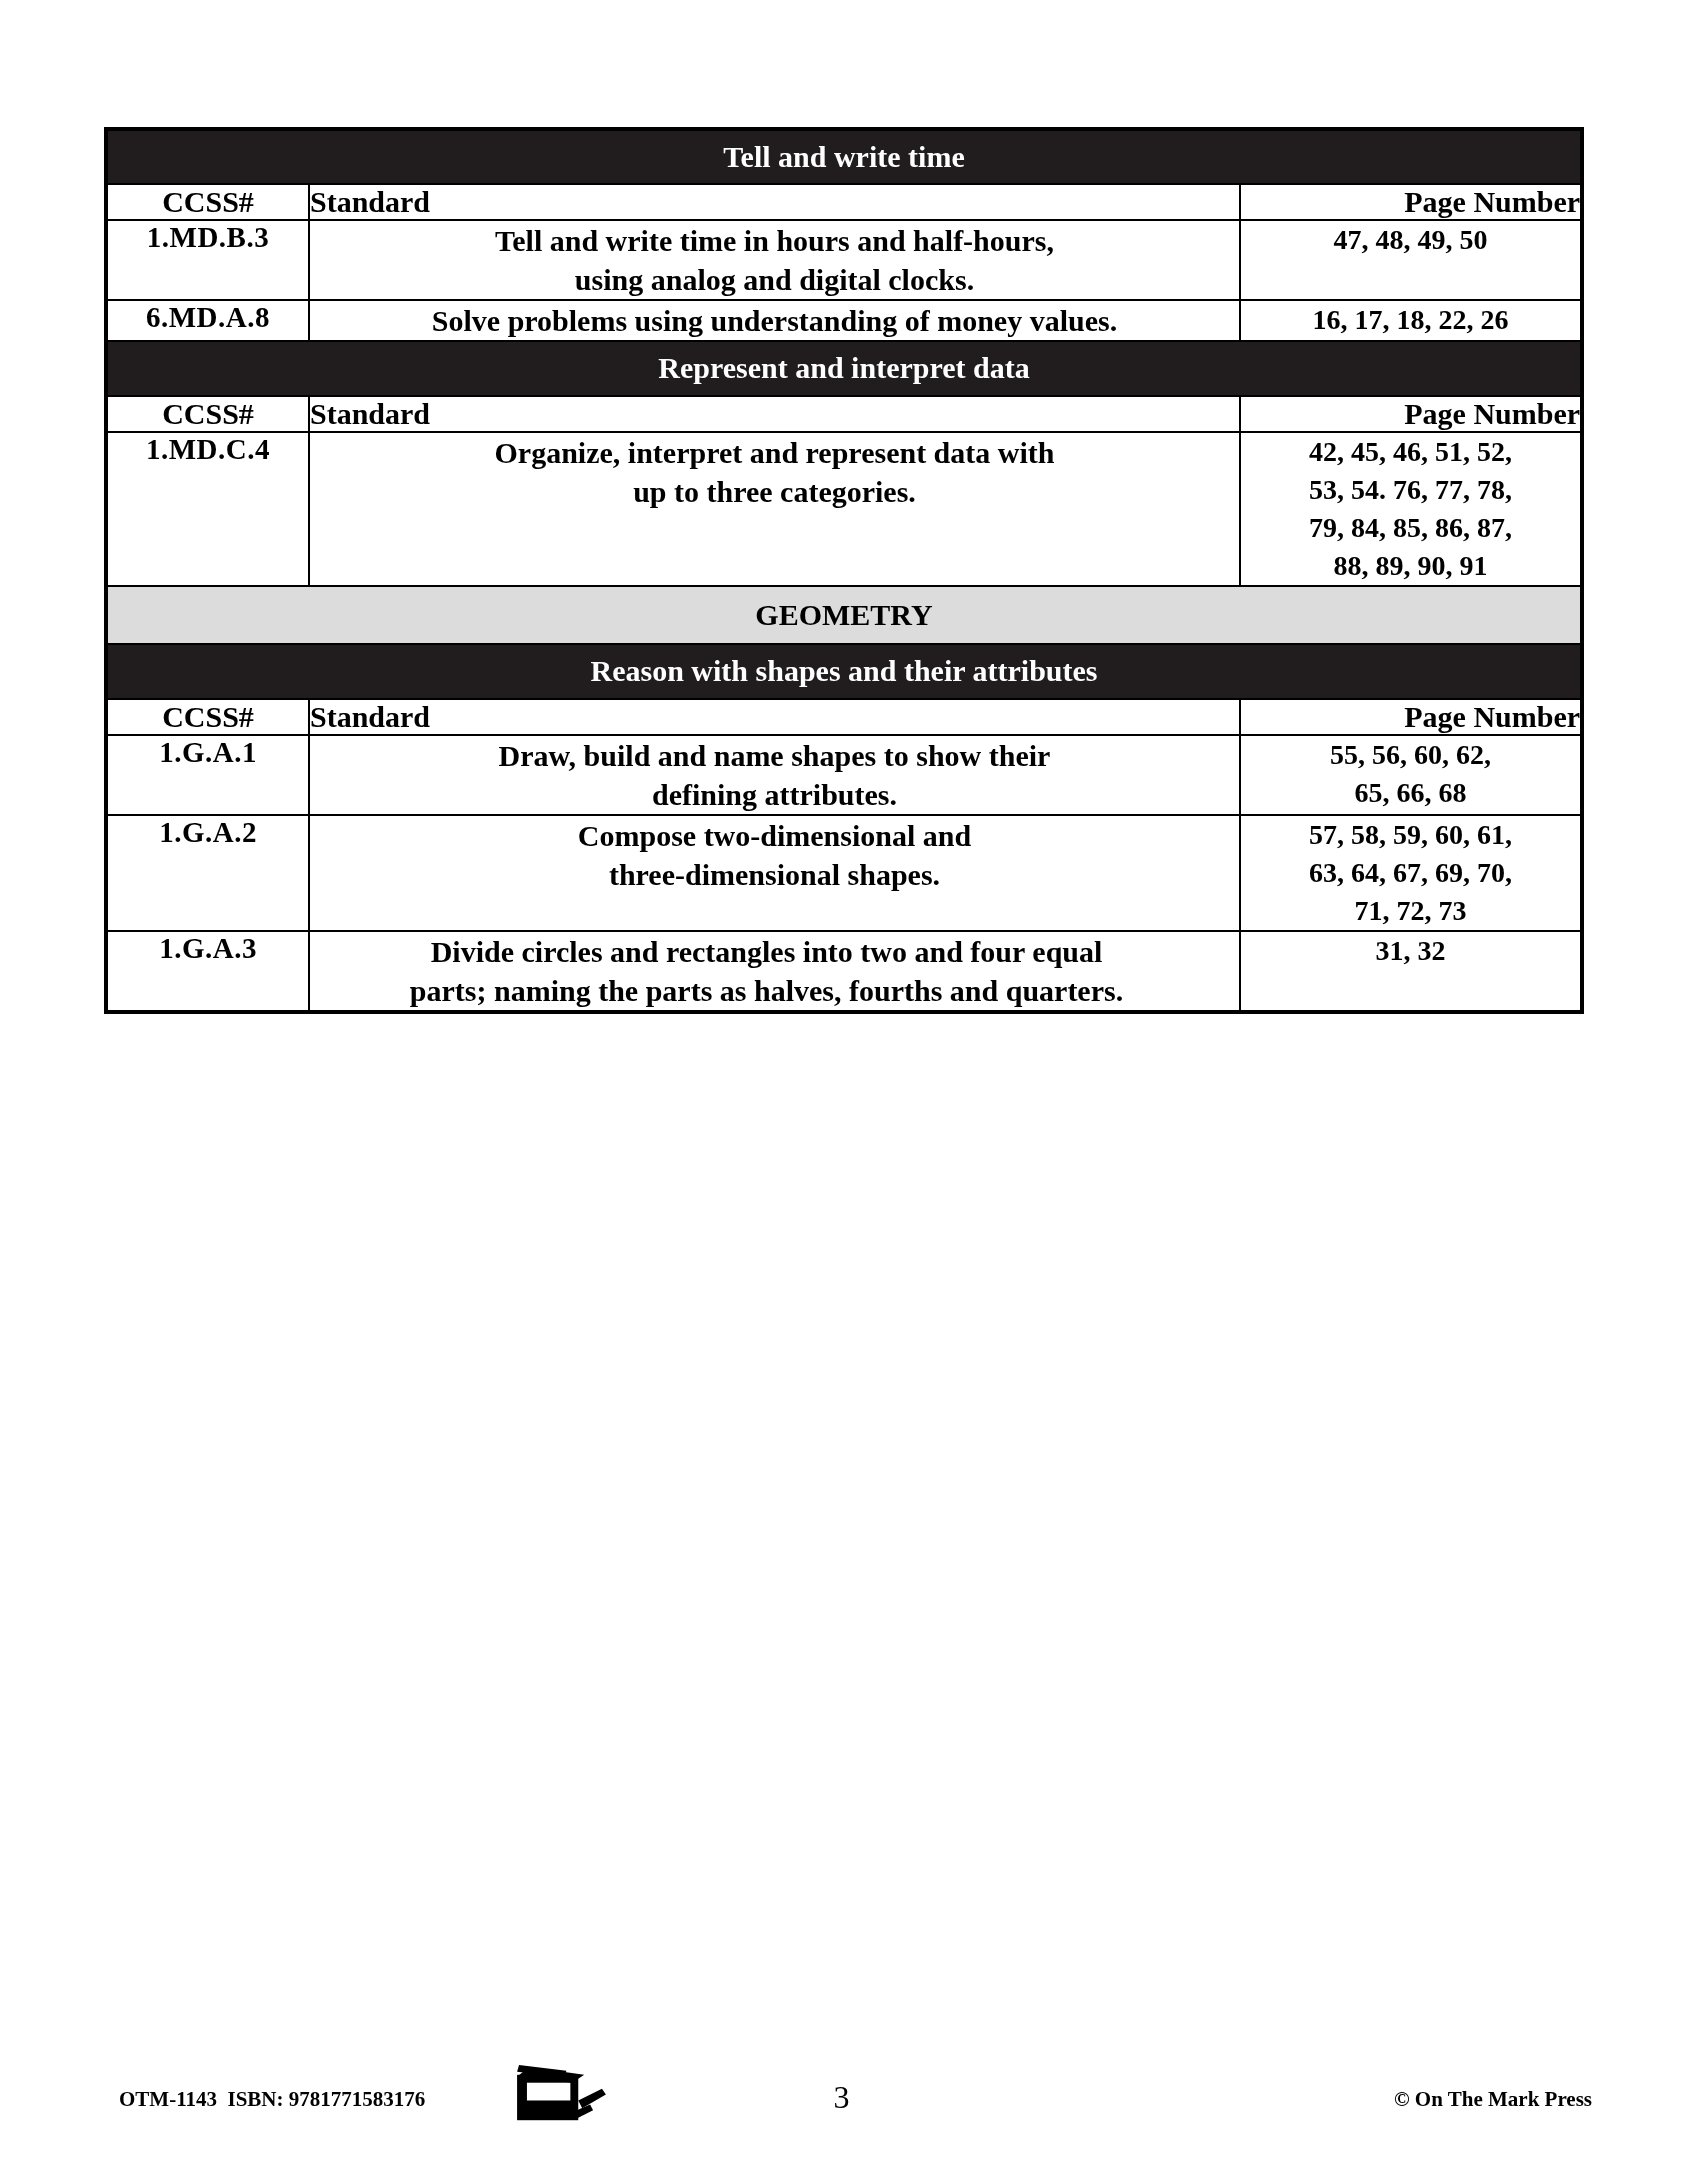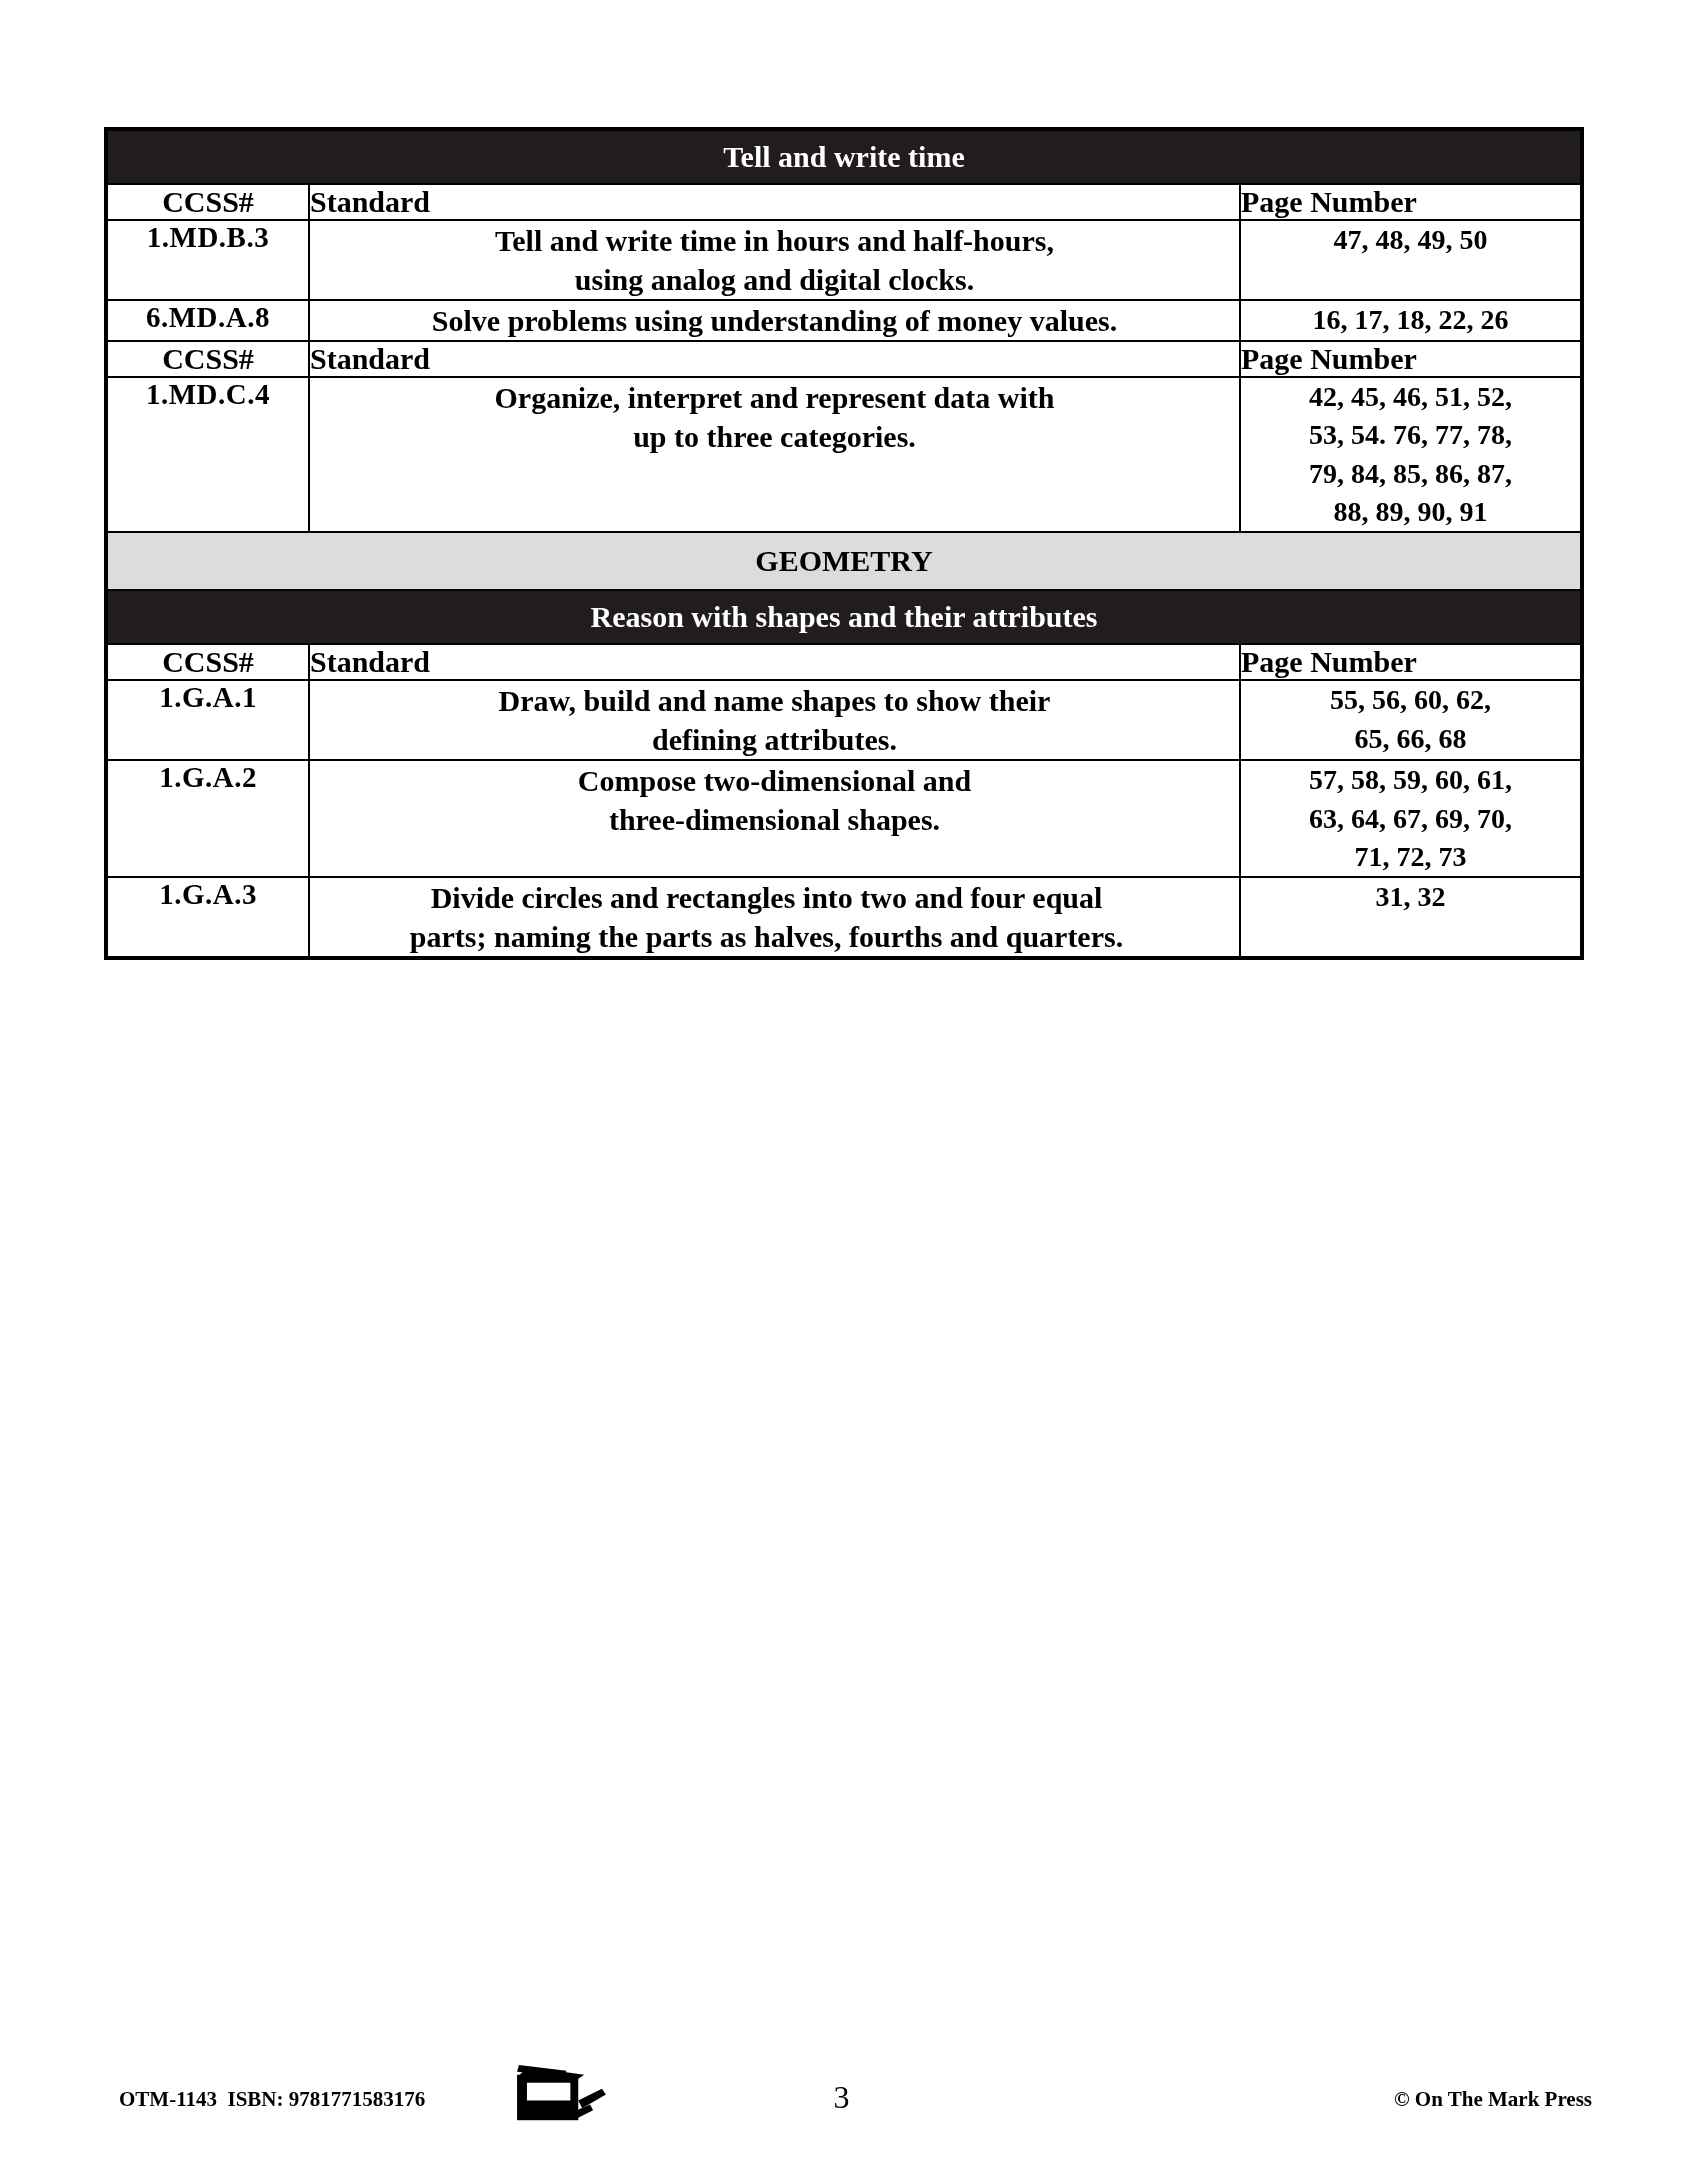--- a/index.html
+++ b/index.html
@@ -76,21 +76,21 @@
     font-size: 30px;
     padding: 7px 0 11px 0;
   }
   .hdr-std {
     text-align: left;
     font-weight: bold;
     font-size: 30px;
     padding: 7px 0 11px 12px;
   }
   .hdr-page {
-    text-align: left;
+    text-align: right;
     font-weight: bold;
     font-size: 30px;
     padding: 7px 0 11px 0;
   }
 
   
   .cell-ccss {
     text-align: center;
     font-weight: bold;
     font-size: 29px;
@@ -187,20 +187,23 @@
       </tr>
 
       <tr>
         <td class="cell-ccss">6.MD.A.8</td>
         <td class="cell-std">
           <span>Solve problems using understanding of money values.</span>
         </td>
         <td class="cell-page">16, 17, 18, 22, 26</td>
       </tr>
 
+      <tr class="band-dark">
+        <td colspan="3">Represent and interpret data</td>
+      </tr>
 
       <tr>
         <td class="hdr-ccss">CCSS#</td>
         <td class="hdr-std">Standard</td>
         <td class="hdr-page">Page Number</td>
       </tr>
 
       <tr>
         <td class="cell-ccss">1.MD.C.4</td>
         <td class="cell-std">

